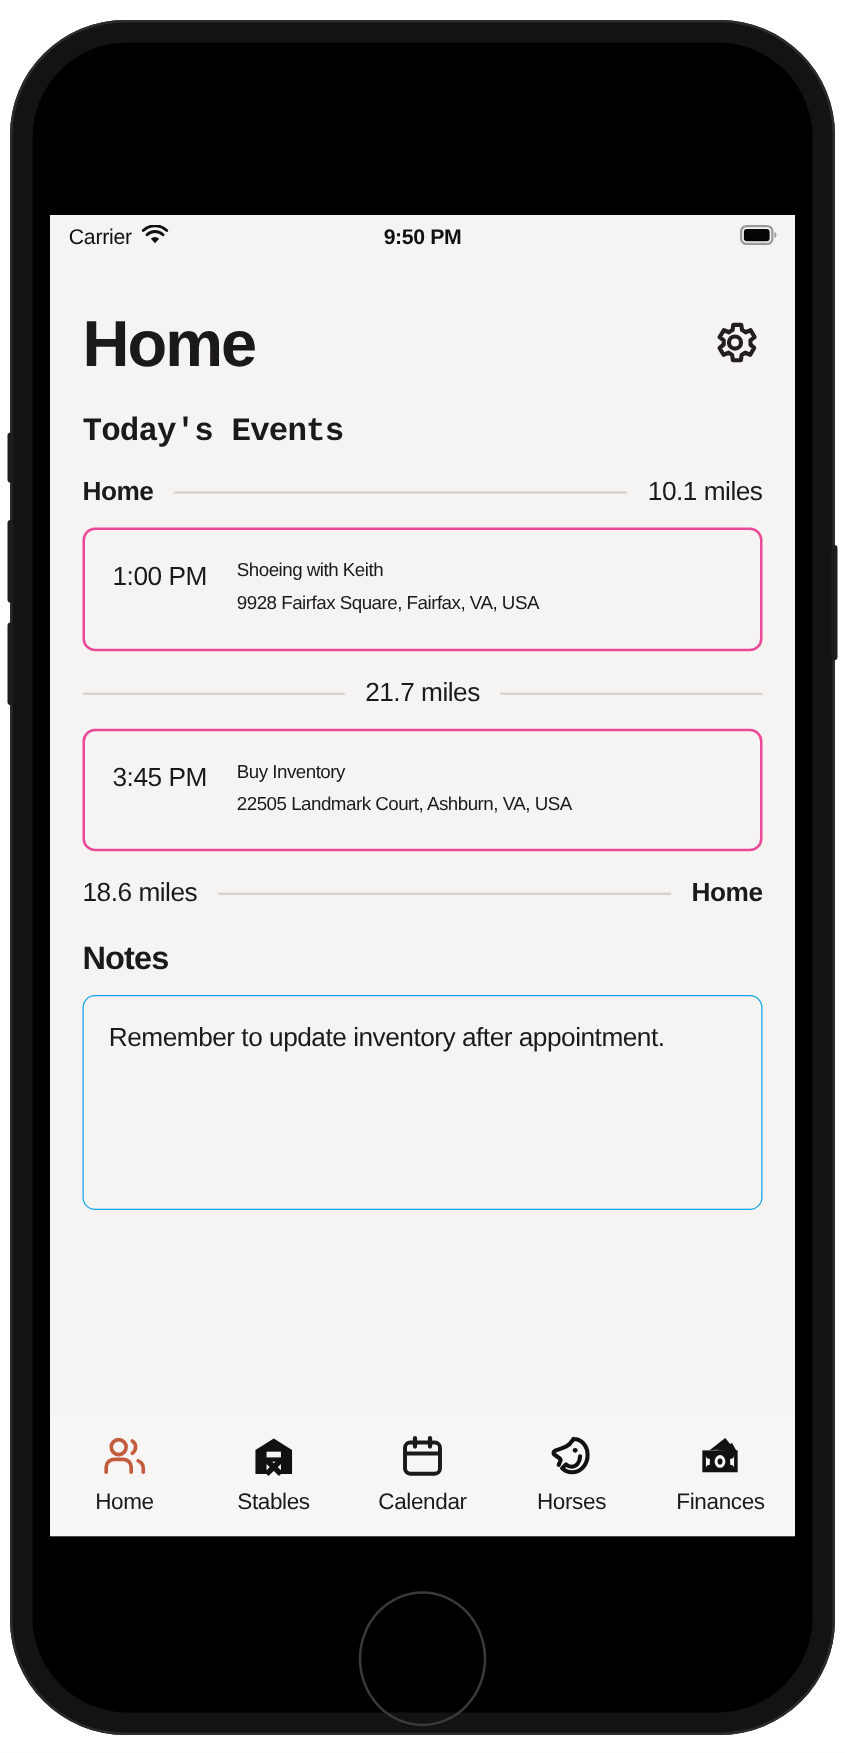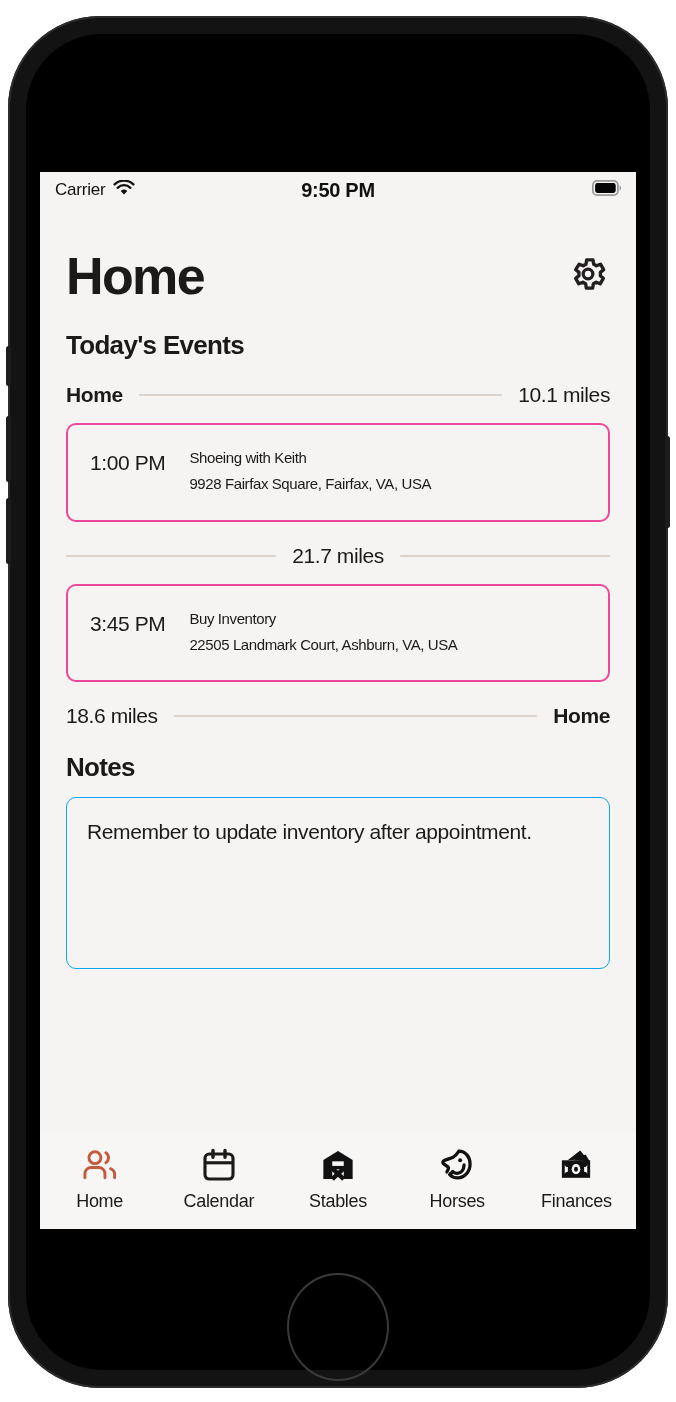--- a/index.html
+++ b/index.html
@@ -68,21 +68,21 @@
   }
   #carrier-label {
     font-size: 17px;
     color: #111111;
     letter-spacing: -0.2px;
   }
   #status-time {
     position: absolute;
     left: 0; right: 0;
     text-align: center;
-    font-size: 20px;
+    font-size: 17px;
     font-weight: bold;
     color: #111111;
     letter-spacing: -0.3px;
   }
   #status-right {
     margin-left: auto;
     display: flex;
     align-items: center;
   }
 
@@ -107,21 +107,21 @@
   }
 
   
   .section-heading {
     font-size: 26px;
     font-weight: bold;
     color: #1c1a19;
     letter-spacing: -0.7px;
     padding: 0 26px;
   }
-  #todays-events-heading { margin-top: 28px; }
+  #todays-events-heading { margin-top: 28px; font-family: Liberation Mono, monospace; }
   #notes-heading { margin-top: 24px; }
 
   
   .distance-row {
     display: flex;
     align-items: center;
     gap: 16px;
     padding: 0 26px;
     margin-top: 22px;
   }
@@ -326,39 +326,39 @@
           <path d="M21.2 3.1 a5.3 5.3 0 0 1 0 8.8" fill="none" stroke="#C25C3C" stroke-width="2.6" stroke-linecap="round"></path>
           <path d="M25.4 17.3 a5.6 5.6 0 0 1 3.6 5.2 v2.9" fill="none" stroke="#C25C3C" stroke-width="2.6" stroke-linecap="round"></path>
         </svg>
       </span>
       <span class="tab-label">Home</span>
     </div>
 
     <div class="tab-item">
       <span class="tab-icon">
         <svg width="34" height="34" viewBox="0 0 26 26">
-          <rect x="2.3" y="4.6" width="21.4" height="19.1" rx="3.2" ry="3.2" fill="none" stroke="#1c1a19" stroke-width="2.4"></rect>
-          <path d="M2.3 11.3 h21.4" stroke="#1c1a19" stroke-width="2.4"></path>
-          <path d="M8.4 1.9 v5.2 M17.6 1.9 v5.2" stroke="#1c1a19" stroke-width="2.6" stroke-linecap="round"></path>
-        </svg>
-      </span>
-      <span class="tab-label">Calendar</span>
-    </div>
-
-    <div class="tab-item">
-      <span class="tab-icon">
-        <svg width="34" height="34" viewBox="0 0 26 26">
           <path d="M13 2.2 L24.2 9.1 V23.8 H1.8 V9.1 Z" fill="#111111"></path>
           <rect x="8.6" y="10.2" width="8.8" height="3.5" fill="#F7F6F4"></rect>
           <path d="M8.6 15.5 h8.8 v8.3 h-8.8 Z" fill="#F7F6F4"></path>
           <path d="M8.6 15.5 L17.4 23.8 M17.4 15.5 L8.6 23.8" stroke="#111111" stroke-width="3.4"></path>
           <path d="M8.6 15.5 h8.8" stroke="#111111" stroke-width="1.6"></path>
         </svg>
       </span>
       <span class="tab-label">Stables</span>
+    </div>
+
+    <div class="tab-item">
+      <span class="tab-icon">
+        <svg width="34" height="34" viewBox="0 0 26 26">
+          <rect x="2.3" y="4.6" width="21.4" height="19.1" rx="3.2" ry="3.2" fill="none" stroke="#1c1a19" stroke-width="2.4"></rect>
+          <path d="M2.3 11.3 h21.4" stroke="#1c1a19" stroke-width="2.4"></path>
+          <path d="M8.4 1.9 v5.2 M17.6 1.9 v5.2" stroke="#1c1a19" stroke-width="2.6" stroke-linecap="round"></path>
+        </svg>
+      </span>
+      <span class="tab-label">Calendar</span>
     </div>
 
     <div class="tab-item">
       <span class="tab-icon">
         <svg width="34" height="34" viewBox="0 0 26 26">
           <path d="M14.4 2.4 c5 0 8.6 4.4 8.6 9.8 c0 6-4.3 10.6-9.6 10.6 c-2.5 0-4.6-1-6-2.5 l2.4-2.3 c.8 .8 2 1.4 3.4 1.4 c2.9 0 5.2-2.8 5.2-6.4 M14.4 2.4 c-1.2 1.8-2 3.5-4.4 4.6 c-2.1 1-4.7 1.6-6.8 2.6 c-1.2 .6-1.4 1.8-.4 2.5 l3 2.1 c.7 .5 .8 1.2 .5 1.9 l-1 2.2" fill="none" stroke="#111111" stroke-width="2.5" stroke-linecap="round" stroke-linejoin="round"></path>
           <circle cx="15.4" cy="9.4" r="1.5" fill="#111111"></circle>
         </svg>
       </span>
       <span class="tab-label">Horses</span>

